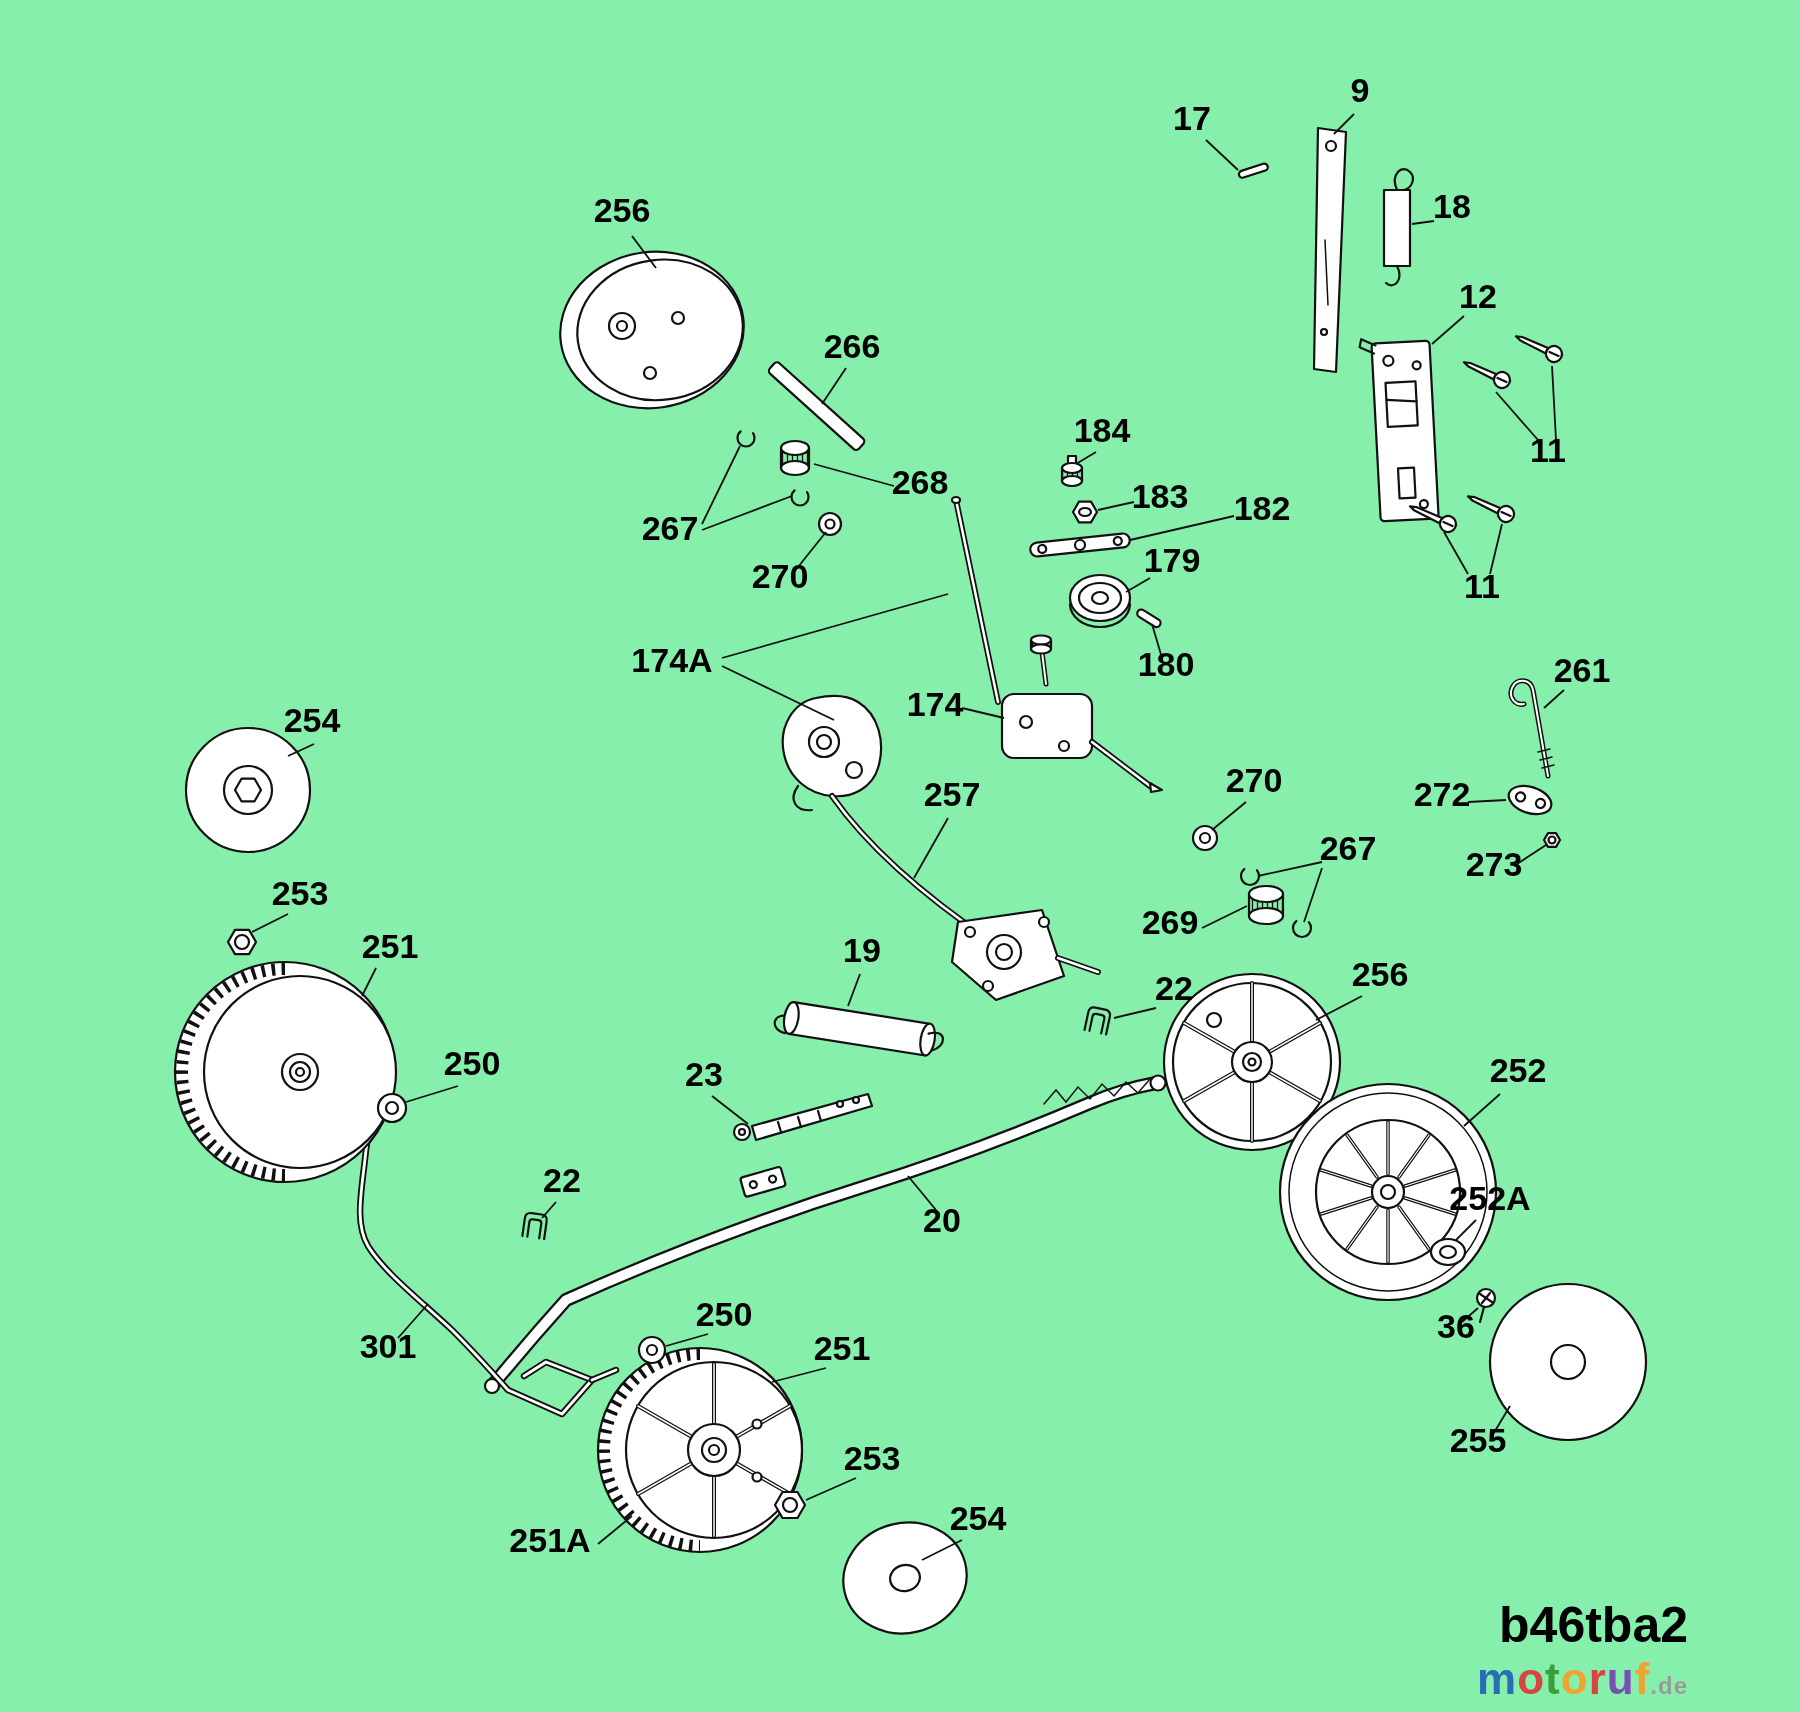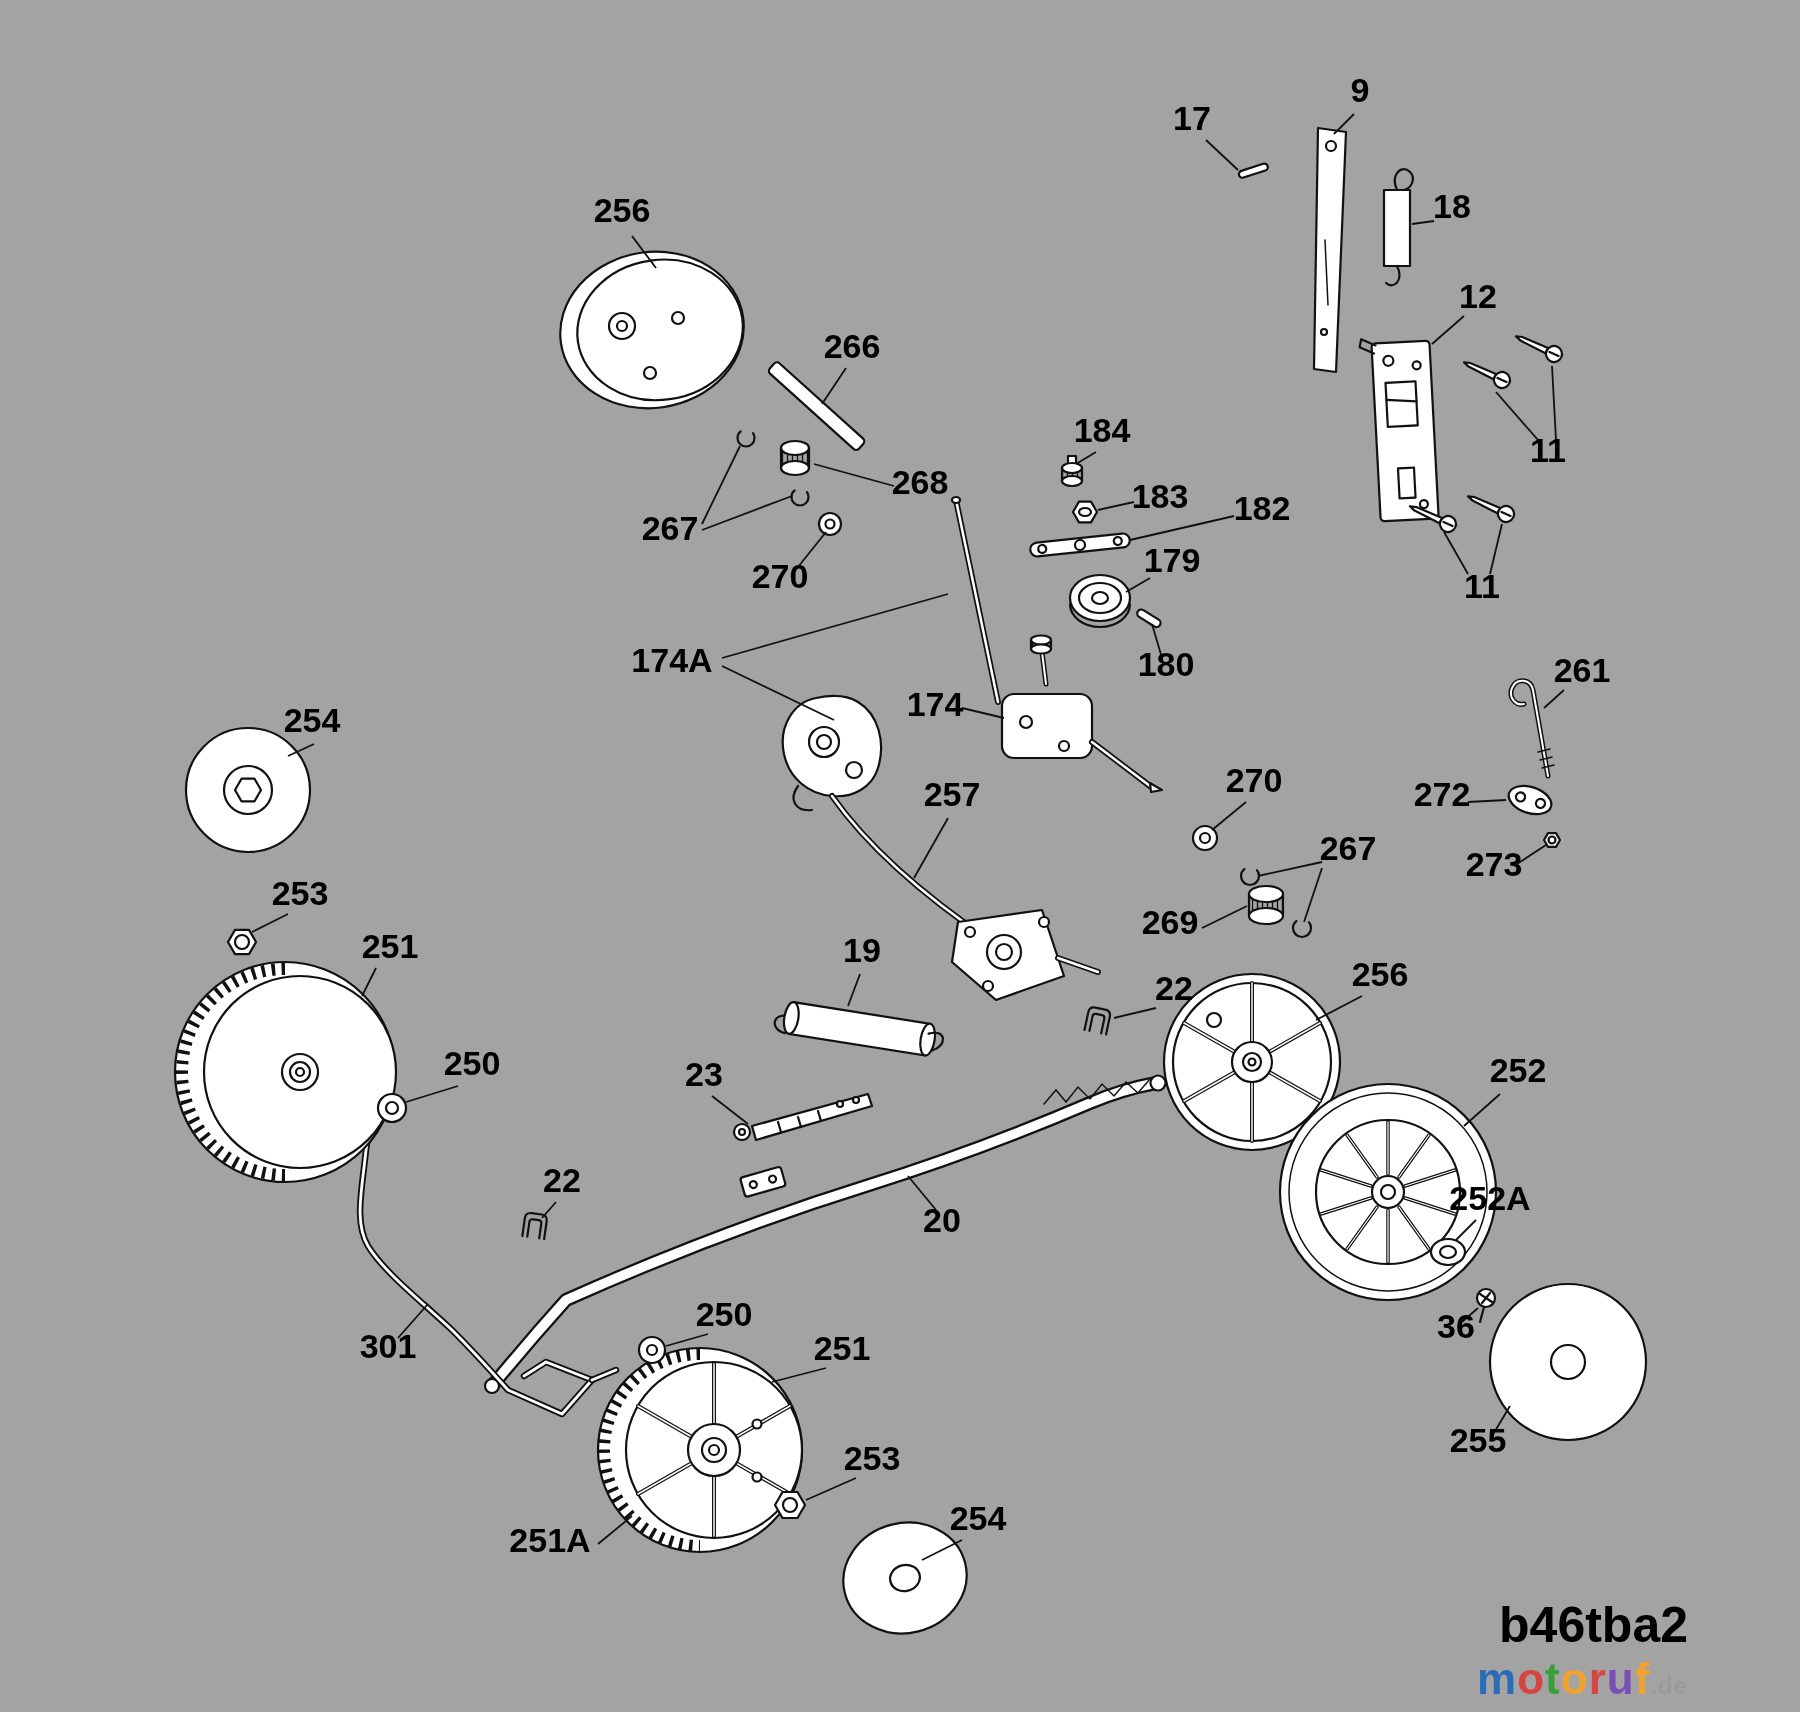--- a/index.html
+++ b/index.html
@@ -1,16 +1,16 @@
 <!DOCTYPE html>
 <html><head>
 <meta charset="utf-8">
 <style>
   html,body{margin:0;padding:0;background:#fff;}
-  .stage{position:relative;width:1800px;height:1712px;background:#a3a3a3;overflow:hidden;
+  .stage{position:relative;width:1800px;height:1712px;background:#86efac;overflow:hidden;
          font-family:"Liberation Sans",sans-serif;}
   svg{position:absolute;inset:0;}
   .part{fill:#fff;stroke:#111;stroke-width:2.2;stroke-linejoin:round;stroke-linecap:round;}
   .ln{fill:none;stroke:#111;stroke-width:2.2;stroke-linecap:round;}
   .thin{stroke-width:1.5;}
   .tube-o{fill:none;stroke:#111;stroke-linecap:round;stroke-linejoin:round;}
   .tube-i{fill:none;stroke:#fff;stroke-linecap:round;stroke-linejoin:round;}
   .leader{stroke:#111;stroke-width:1.8;fill:none;}
   .tread{fill:none;stroke:#111;}
   .part-label{font-family:"Liberation Sans",sans-serif;font-weight:700;font-size:34px;

